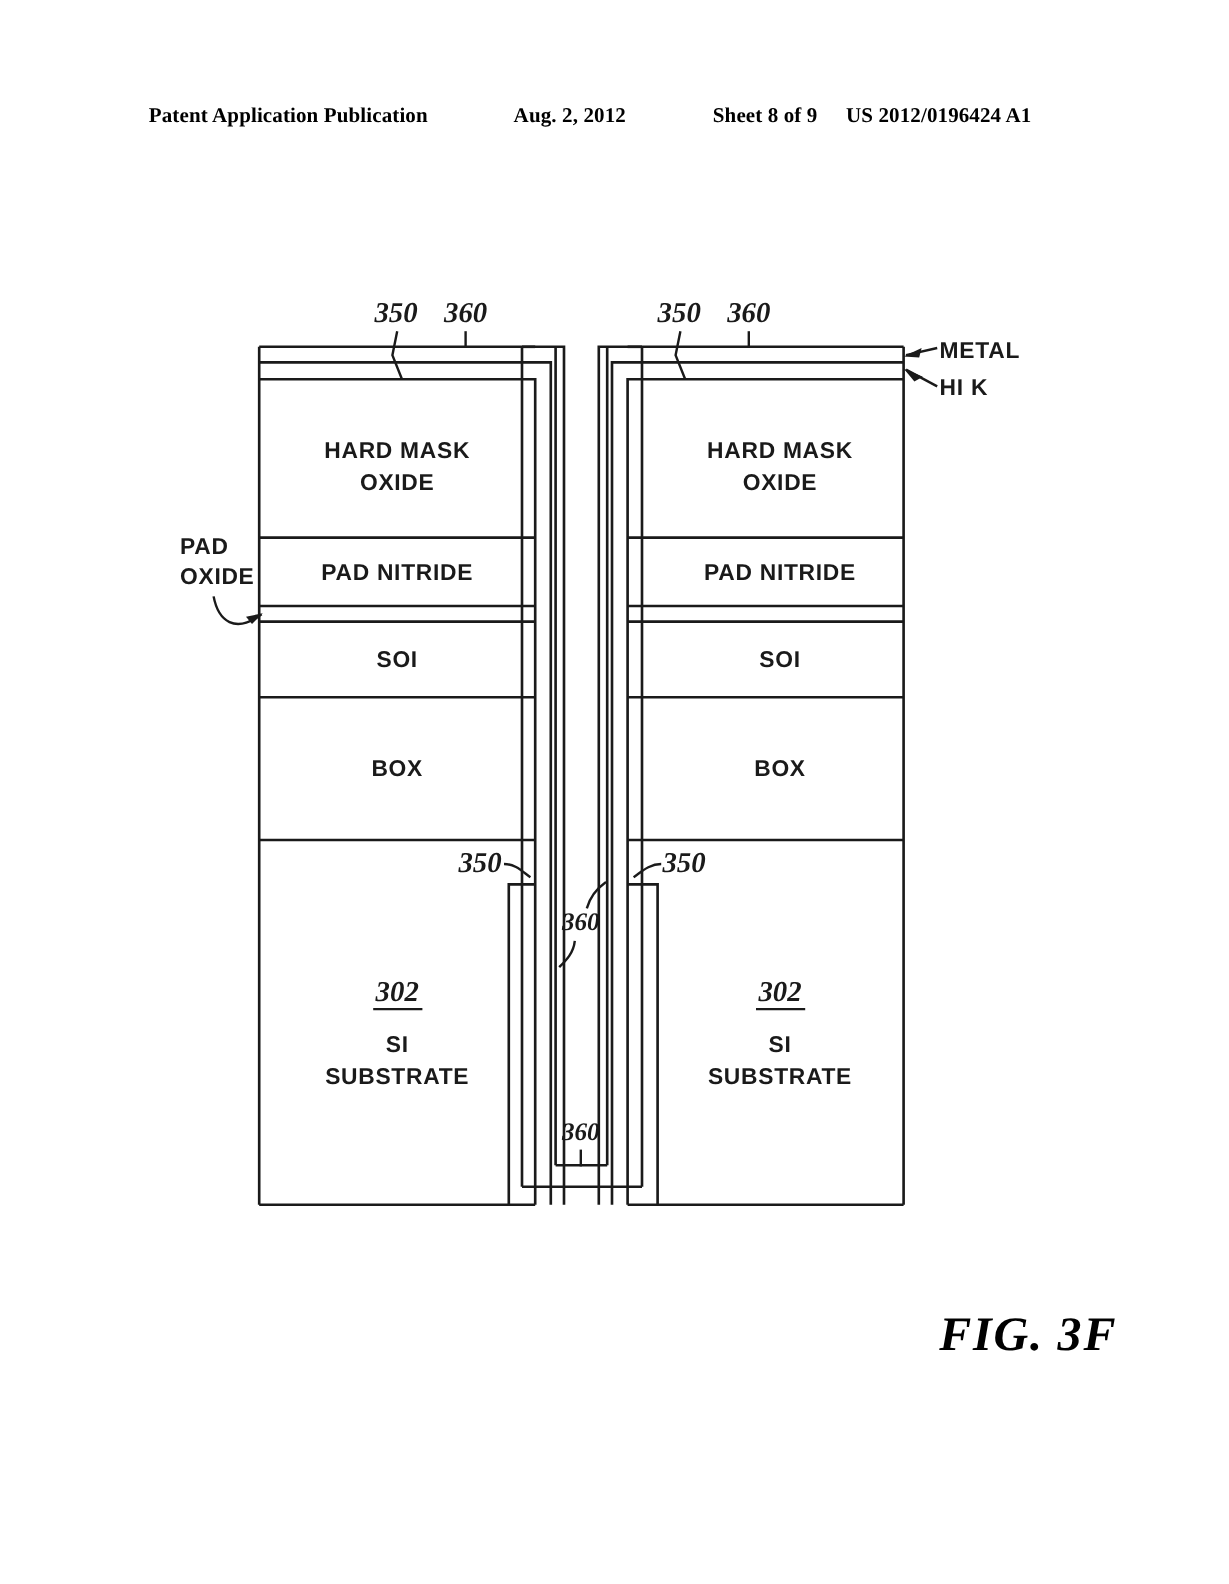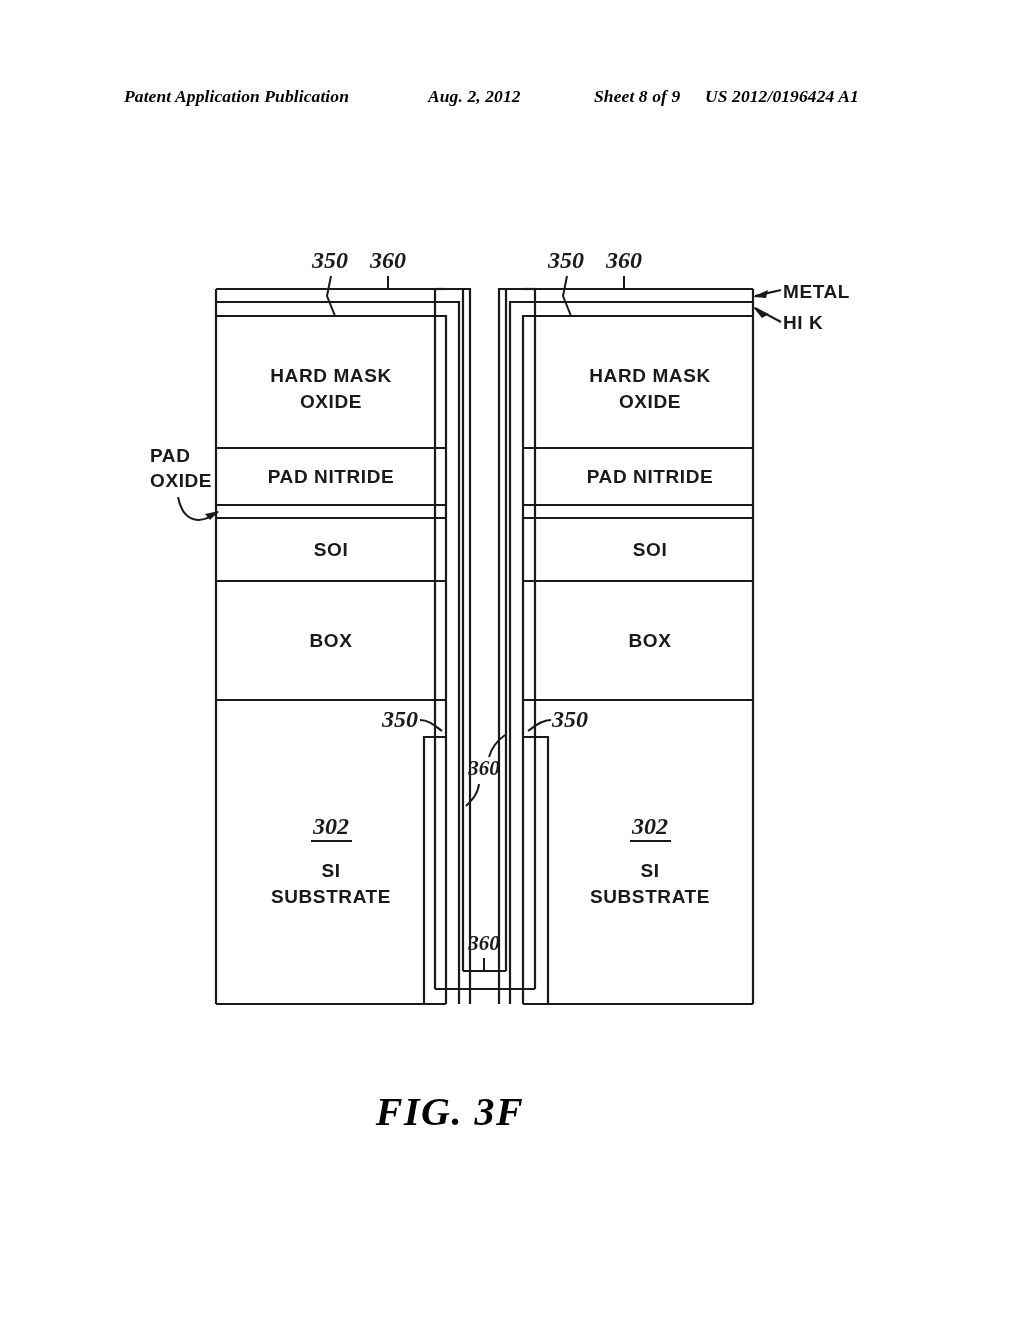--- a/index.html
+++ b/index.html
@@ -24,21 +24,20 @@
     left: 0;
     width: 920px;
     height: 26px;
     display: flex;
     align-items: baseline;
     font-family: "Liberation Serif", serif;
     font-weight: bold;
     font-size: 17.5px;
     letter-spacing: 0.1px;
     white-space: nowrap;
-    font-style: italic;
   }
   #page-header .hdr-pub   { position: absolute; left: 124px; }
   #page-header .hdr-date  { position: absolute; left: 428px; }
   #page-header .hdr-sheet { position: absolute; left: 546px; margin-left: 48px; }
   #page-header .hdr-num   { position: absolute; left: 705px; }
 
   
   #figure {
     position: absolute;
     left: 0;
@@ -47,26 +46,27 @@
     height: 1320px;
   }
   #figure svg { display: block; }
 
   
   #fig-caption {
     position: absolute;
     left: 0;
     top: 1088px;
     width: 900px;
-    text-align: center;
+    text-align: right;
     font-family: "Liberation Serif", serif;
     font-style: italic;
     font-weight: bold;
     font-size: 40px;
     letter-spacing: 1.5px;
+    padding-left: 31px;
   }
 </style>
 </head>
 <body>
 
 <div id="page-header">
   <span class="hdr-pub">Patent Application Publication</span>
   <span class="hdr-date">Aug. 2, 2012</span>
   <span class="hdr-sheet">Sheet 8 of 9</span>
   <span class="hdr-num">US 2012/0196424 A1</span>

